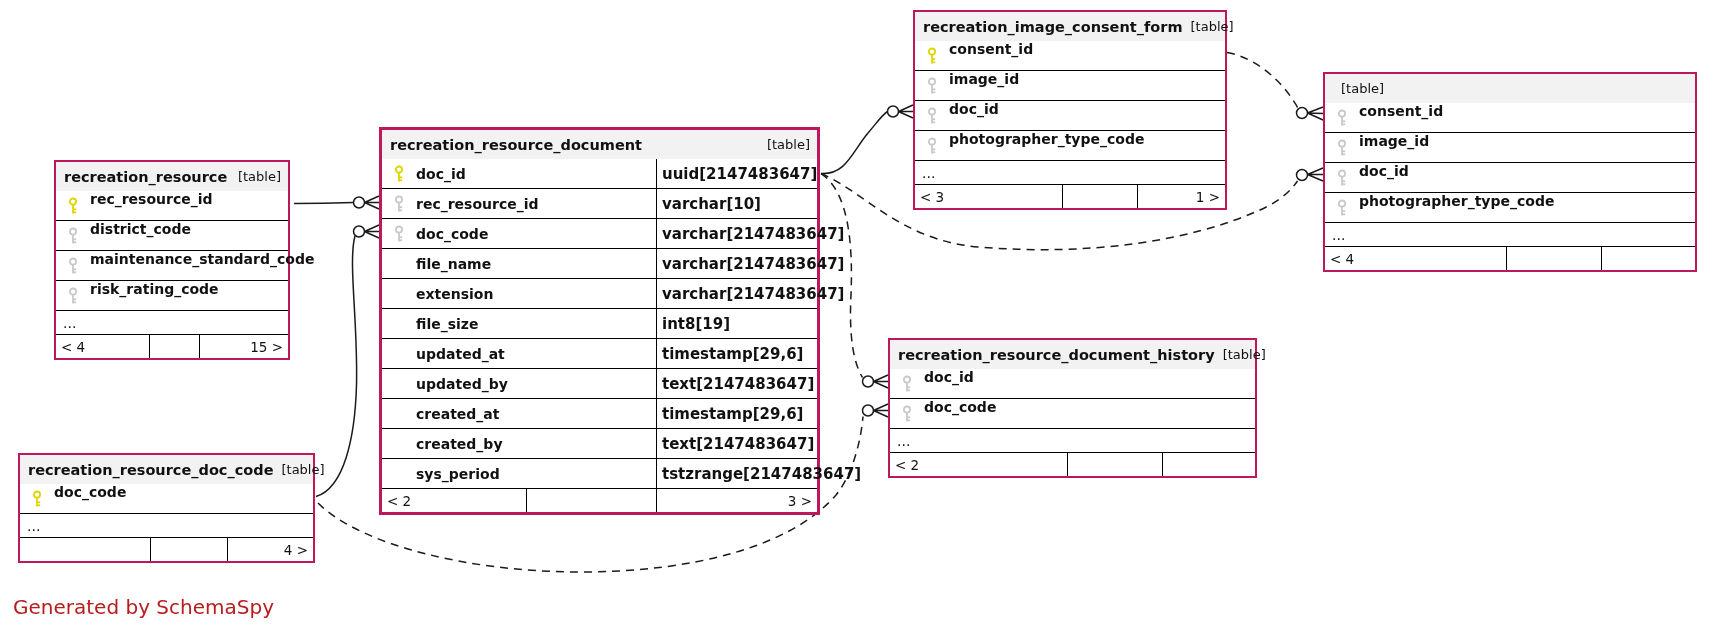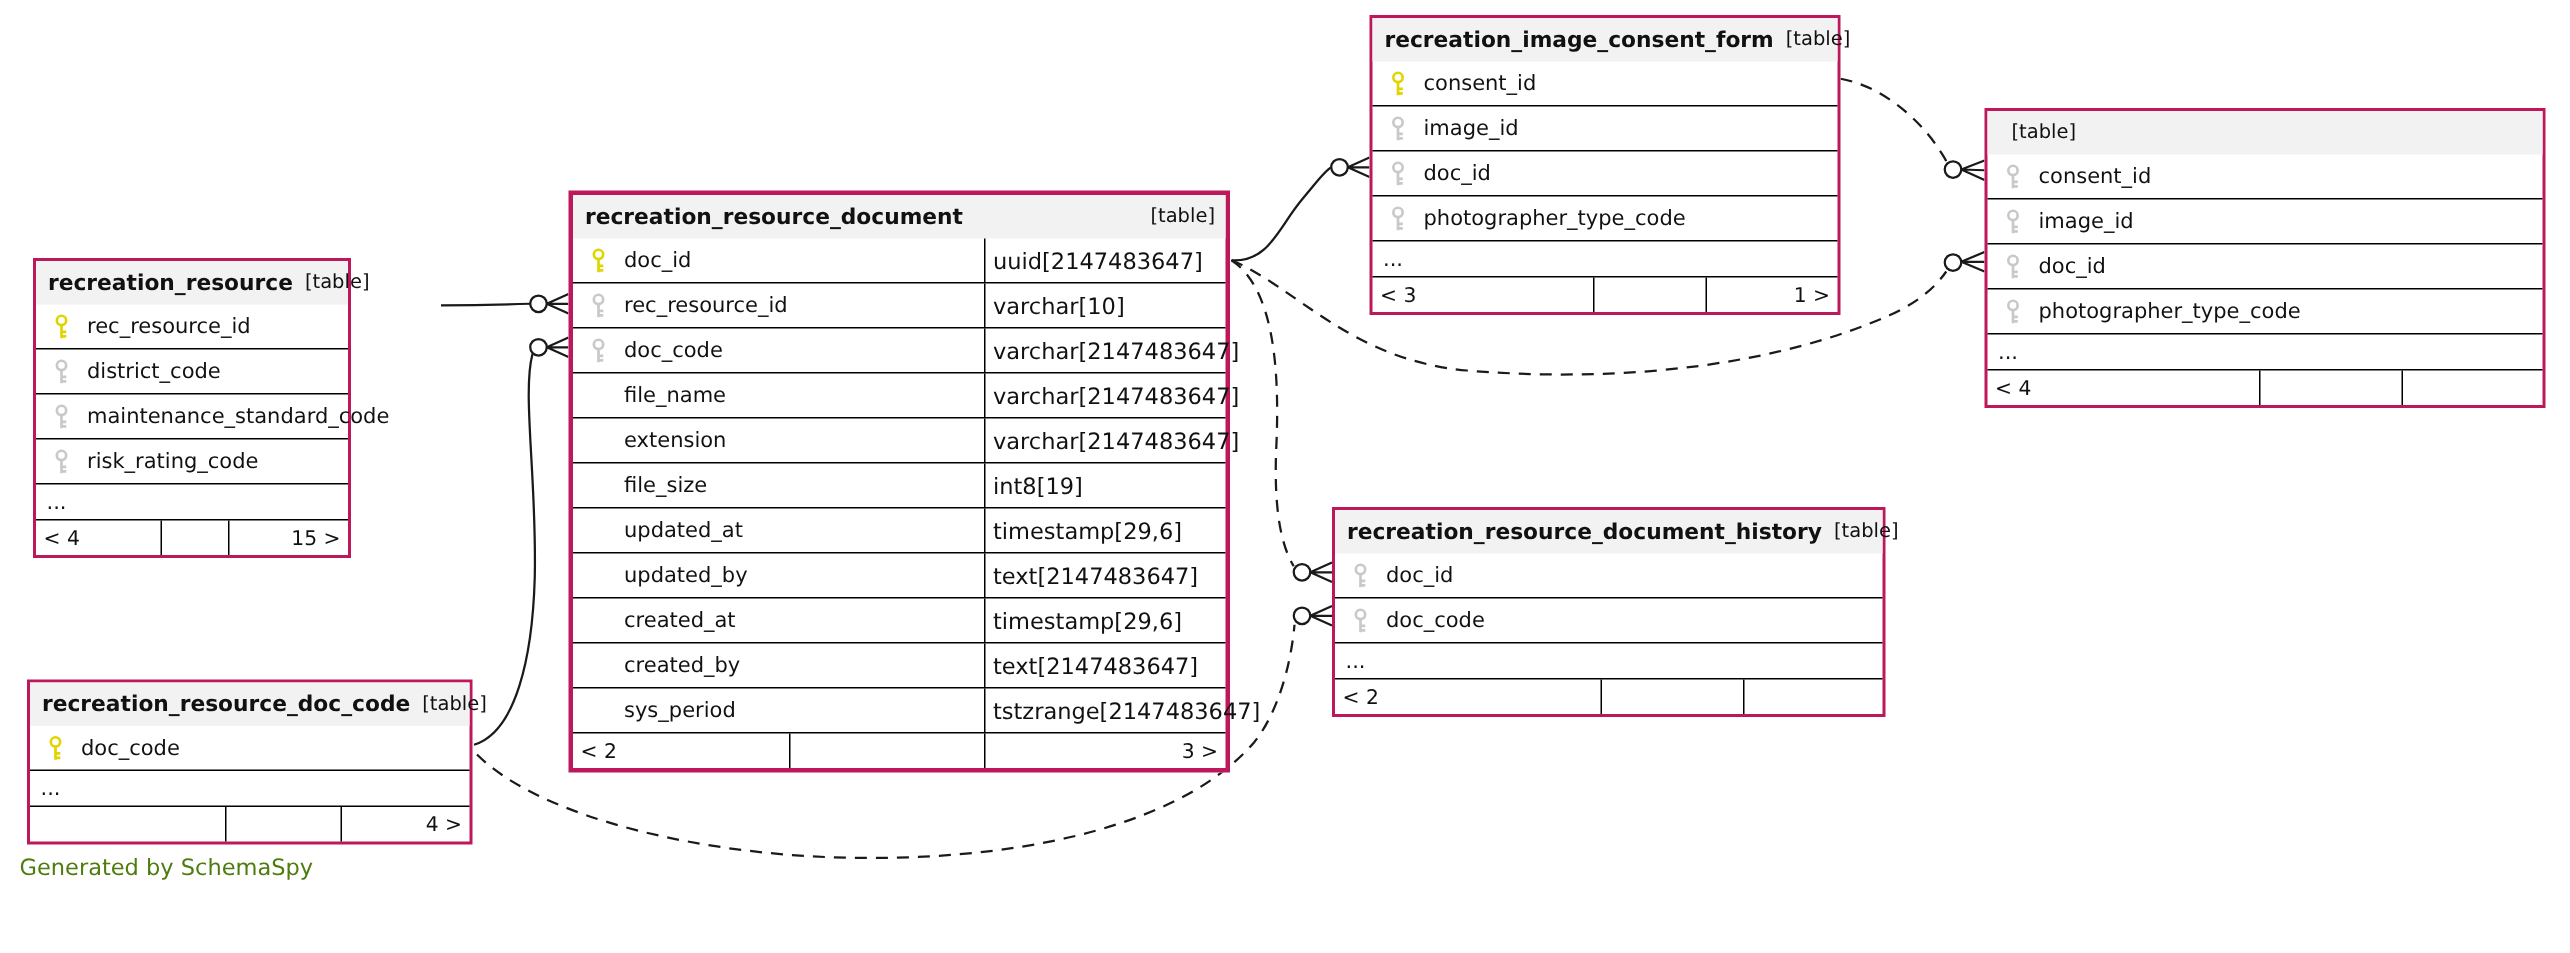--- a/index.html
+++ b/index.html
@@ -9,37 +9,37 @@
   .edge{fill:none;stroke:#1a1a1a;stroke-width:1.5;}
   .dashed{stroke-dasharray:8 6;}
   .odot{fill:#fff;stroke:#1a1a1a;stroke-width:1.5;}
   .crow{fill:none;stroke:#1a1a1a;stroke-width:1.5;}
   .tbl{position:absolute;background:#fff;border:2px solid #be185d;box-sizing:border-box;}
   .tbl.focal{border-width:3px;}
   .hdr{display:flex;justify-content:space-between;align-items:center;height:29px;
        background:#f2f2f2;padding:0 7px 0 8px;}
   .tname{font-weight:bold;font-size:14.5px;white-space:nowrap;}
   .ttag{font-size:13px;white-space:nowrap;margin-left:8px;}
-  .row{display:flex;align-items:center;height:29px;border-top:1px solid #000;}
+  .row{display:flex;height:29px;border-top:1px solid #000;font-weight:bold;}
   .ic{width:34px;flex:0 0 34px;display:flex;justify-content:center;align-items:center;}
   .cn{font-size:14px;white-space:nowrap;}
   .namecell{display:flex;align-items:center;flex:0 0 274px;height:100%;}
   .ct{flex:1;border-left:1px solid #000;height:100%;display:flex;align-items:center;
       padding-left:5px;font-size:15px;white-space:nowrap;}
   .ell{height:23px;border-top:1px solid #000;display:flex;align-items:center;
        padding-left:7px;font-size:14px;}
   .ftr{display:flex;height:23px;border-top:1px solid #000;font-size:13.5px;}
   .fc{display:flex;align-items:center;box-sizing:border-box;padding:0 5px;}
   .fc + .fc{border-left:1px solid #000;}
   .fr{justify-content:flex-end;}
   .keysvg{width:12px;height:18px;}
   .keysvg.pk circle,.keysvg.pk line{stroke:#e0d500;}
   .keysvg.fk circle,.keysvg.fk line{stroke:#c9c9c9;}
   .keysvg circle,.keysvg line{fill:none;stroke-width:1.8;}
-  .note{position:absolute;left:13px;top:569px;font-size:15px;color:#4d7c0f;}
+  .note{position:absolute;left:13px;top:595px;font-size:20px;color:#b91c1c;}
 </style>
 </head>
 <body>
 
 <div class="canvas">
 
   <svg class="edges">
 
     <g>
       <path class="edge" d="M 294 203.5 C 322 203.5 338 203 353.5 202.5"></path>
@@ -77,21 +77,21 @@
       <circle class="odot" cx="868" cy="381.5" r="5.5"></circle>
     </g>
 
     <g>
       <path class="edge dashed" d="M 318 503 C 360 545 470 572 580 572 C 690 572 790 548 836 495 C 853 474 861 440 863 416.5"></path>
       <path class="crow" d="M 873.5 410.5 L 888 404 M 873.5 410.5 L 888 410.5 M 873.5 410.5 L 888 417"></path>
       <circle class="odot" cx="868" cy="410.5" r="5.5"></circle>
     </g>
   </svg>
 
-  <div class="tbl" style="left:22px;top:160px;width:212px;margin-top:12px;">
+  <div class="tbl" style="left:54px;top:160px;width:236px;">
     <div class="hdr">
       <span class="tname">recreation_resource</span>
       <span class="ttag">[table]</span>
     </div>
     <div class="row" style="border-top:none;">
       <span class="ic">
           <svg class="keysvg pk" viewBox="0 0 12 18">
             <circle cx="6" cy="4.6" r="3.1"></circle>
             <line x1="6" y1="7.7" x2="6" y2="16.5"></line>
             <line x1="6" y1="12.3" x2="9.2" y2="12.3"></line>

